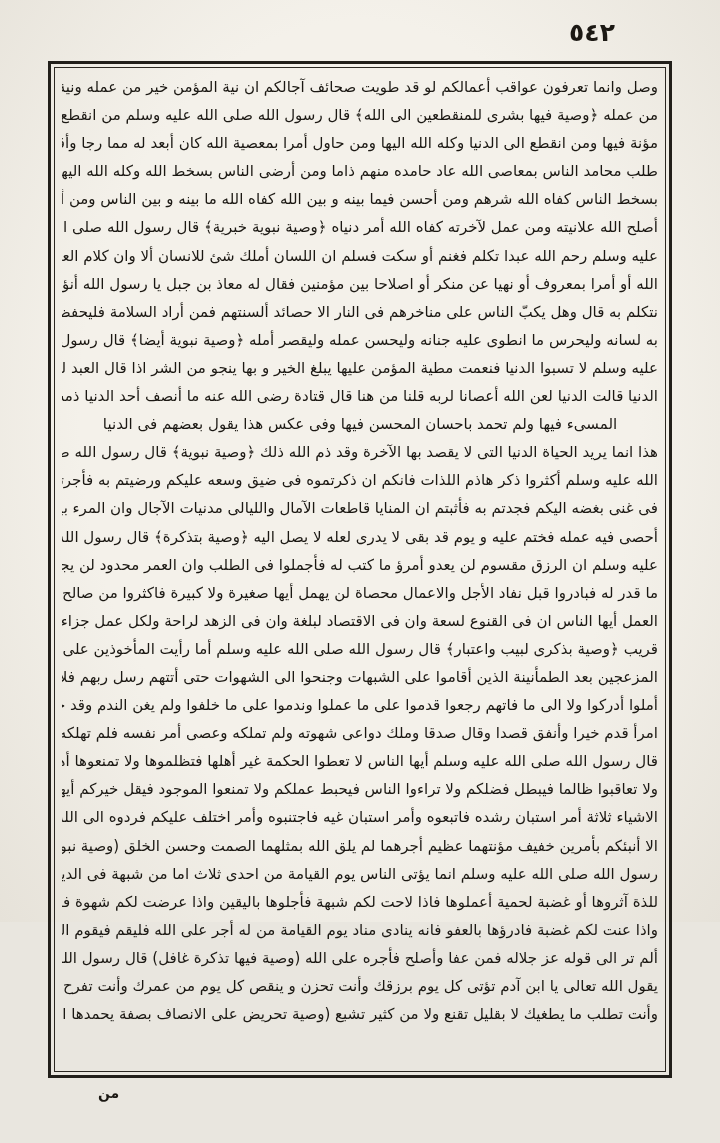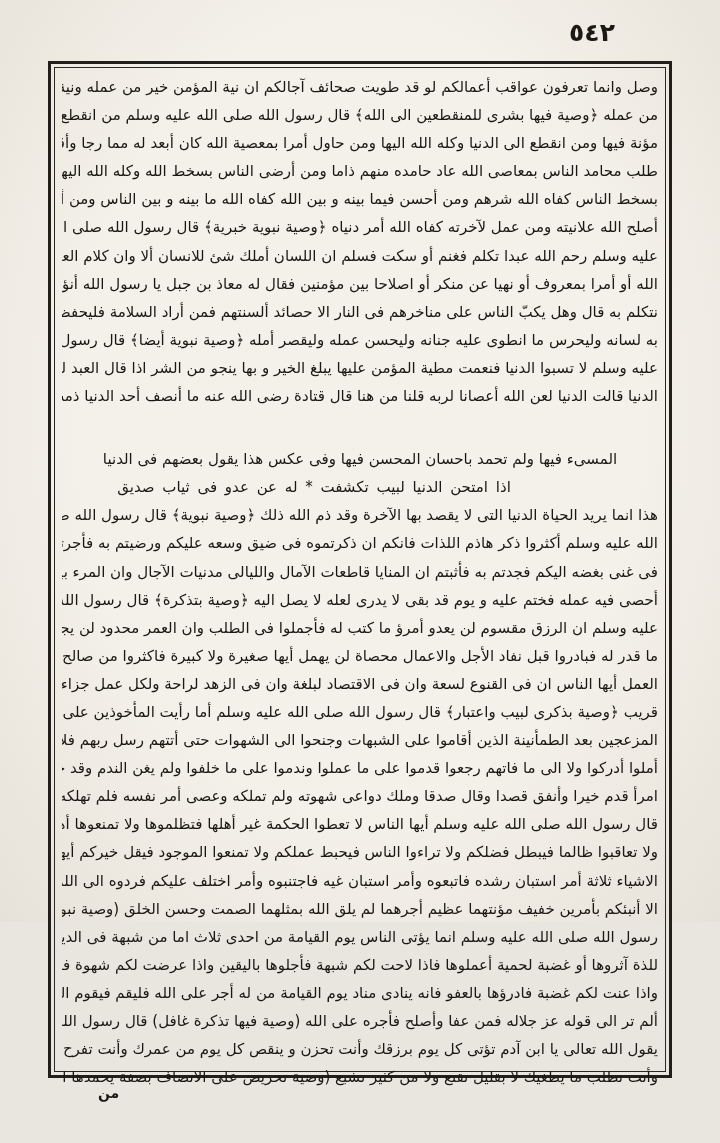--- a/index.html
+++ b/index.html
@@ -50,21 +50,20 @@
   .line {
     height: 28.1px;
     overflow: hidden;
     white-space: nowrap;
     text-align: justify;
     text-align-last: justify;
   }
   .line.center {
     text-align: center;
     text-align-last: center;
-    margin-top: 35px;
   }
   .line.verse {
     text-align: center;
     text-align-last: center;
     padding-left: 4px;
     padding-right: 96px;
     word-spacing: 3px;
   }
   .catchword {
     position: absolute;
@@ -91,21 +90,20 @@
           <div class="line">طلب محامد الناس بمعاصى الله عاد حامده منهم ذاما ومن أرضى الناس بسخط الله وكله الله اليهم ومن أرضى الله</div>
           <div class="line">بسخط الناس كفاه الله شرهم ومن أحسن فيما بينه و بين الله كفاه الله ما بينه و بين الناس ومن أصلح سريرته</div>
           <div class="line">أصلح الله علانيته ومن عمل لآخرته كفاه الله أمر دنياه ﴿وصية نبوية خبرية﴾ قال رسول الله صلى الله</div>
           <div class="line">عليه وسلم رحم الله عبدا تكلم فغنم أو سكت فسلم ان اللسان أملك شئ للانسان ألا وان كلام العبد كله عليه الا ذكر</div>
           <div class="line">الله أو أمرا بمعروف أو نهيا عن منكر أو اصلاحا بين مؤمنين فقال له معاذ بن جبل يا رسول الله أنؤاخذ بما</div>
           <div class="line">نتكلم به قال وهل يكبّ الناس على مناخرهم فى النار الا حصائد ألسنتهم فمن أراد السلامة فليحفظ ما جرى</div>
           <div class="line">به لسانه وليحرس ما انطوى عليه جنانه وليحسن عمله وليقصر أمله ﴿وصية نبوية أيضا﴾ قال رسول الله صلى الله</div>
           <div class="line">عليه وسلم لا تسبوا الدنيا فنعمت مطية المؤمن عليها يبلغ الخير و بها ينجو من الشر اذا قال العبد لعن الله</div>
           <div class="line">الدنيا قالت الدنيا لعن الله أعصانا لربه قلنا من هنا قال قتادة رضى الله عنه ما أنصف أحد الدنيا ذمت بإساءة</div>
           <div class="line center">المسىء فيها ولم تحمد باحسان المحسن فيها وفى عكس هذا يقول بعضهم فى الدنيا</div>
-          <div class="line verse">اذا امتحن الدنيا لبيب تكشفت * له عن عدو فى ثياب صديق</div>
           <div class="line">هذا انما يريد الحياة الدنيا التى لا يقصد بها الآخرة وقد ذم الله ذلك ﴿وصية نبوية﴾ قال رسول الله صلى</div>
           <div class="line">الله عليه وسلم أكثروا ذكر هاذم اللذات فانكم ان ذكرتموه فى ضيق وسعه عليكم ورضيتم به فأجرتم وان ذكرتموه</div>
           <div class="line">فى غنى بغضه اليكم فجدتم به فأثبتم ان المنايا قاطعات الآمال والليالى مدنيات الآجال وان المرء بين يومين يوم قد مضى</div>
           <div class="line">أحصى فيه عمله فختم عليه و يوم قد بقى لا يدرى لعله لا يصل اليه ﴿وصية بتذكرة﴾ قال رسول الله صلى الله</div>
           <div class="line">عليه وسلم ان الرزق مقسوم لن يعدو أمرؤ ما كتب له فأجملوا فى الطلب وان العمر محدود لن يجاوز أحد</div>
           <div class="line">ما قدر له فبادروا قبل نفاد الأجل والاعمال محصاة لن يهمل أيها صغيرة ولا كبيرة فاكثروا من صالح</div>
           <div class="line">العمل أيها الناس ان فى القنوع لسعة وان فى الاقتصاد لبلغة وان فى الزهد لراحة ولكل عمل جزاء وكل آت</div>
           <div class="line">قريب ﴿وصية بذكرى لبيب واعتبار﴾ قال رسول الله صلى الله عليه وسلم أما رأيت المأخوذين على الغرة</div>
           <div class="line">المزعجين بعد الطمأنينة الذين أقاموا على الشبهات وجنحوا الى الشهوات حتى أتتهم رسل ربهم فلا ما كانوا</div>
           <div class="line">أملوا أدركوا ولا الى ما فاتهم رجعوا قدموا على ما عملوا وندموا على ما خلفوا ولم يغن الندم وقد جف القلم فرحم الله</div>

